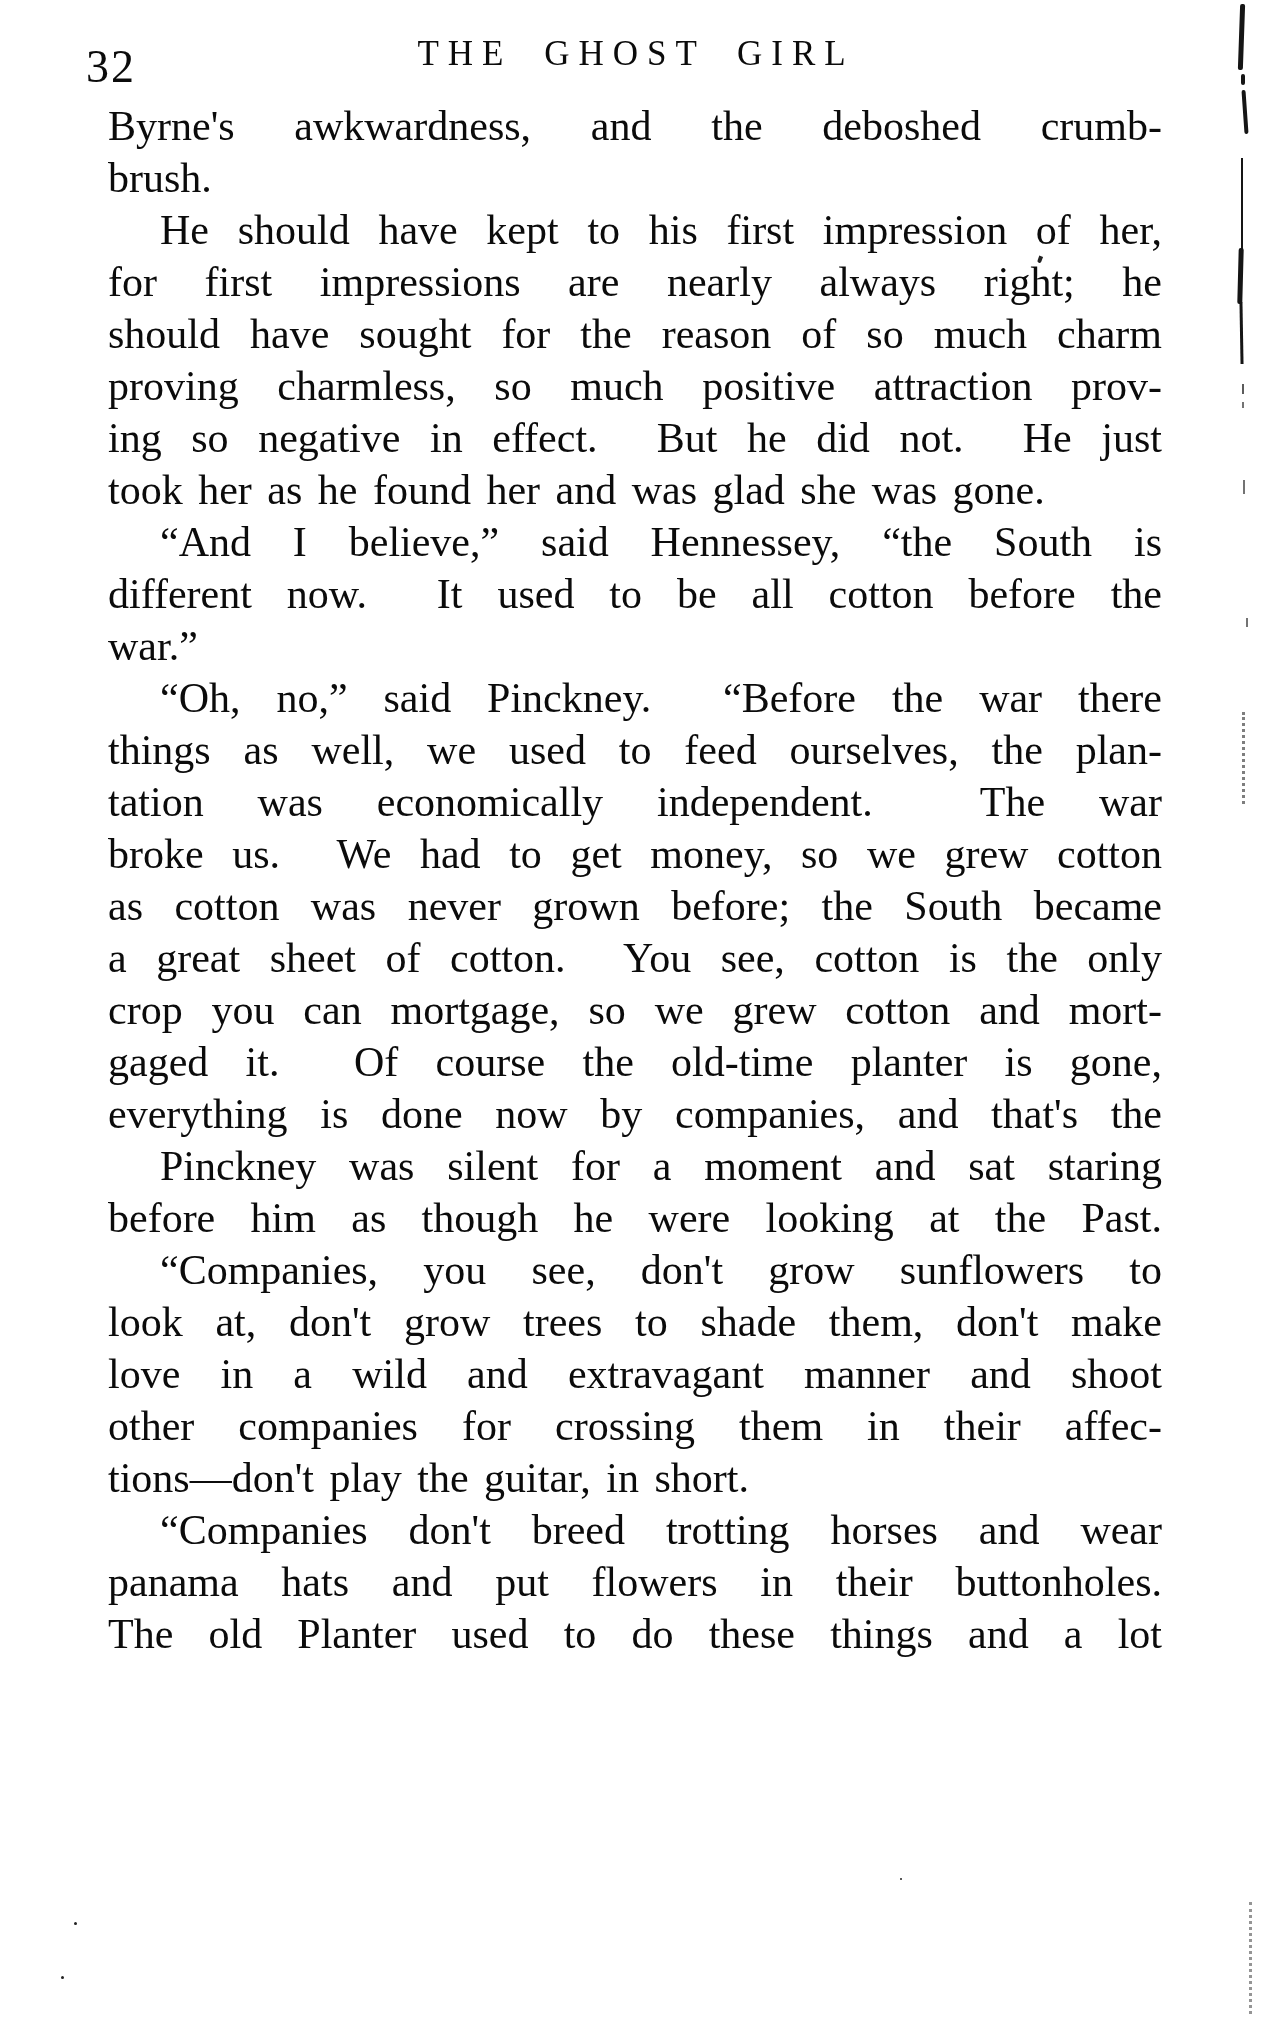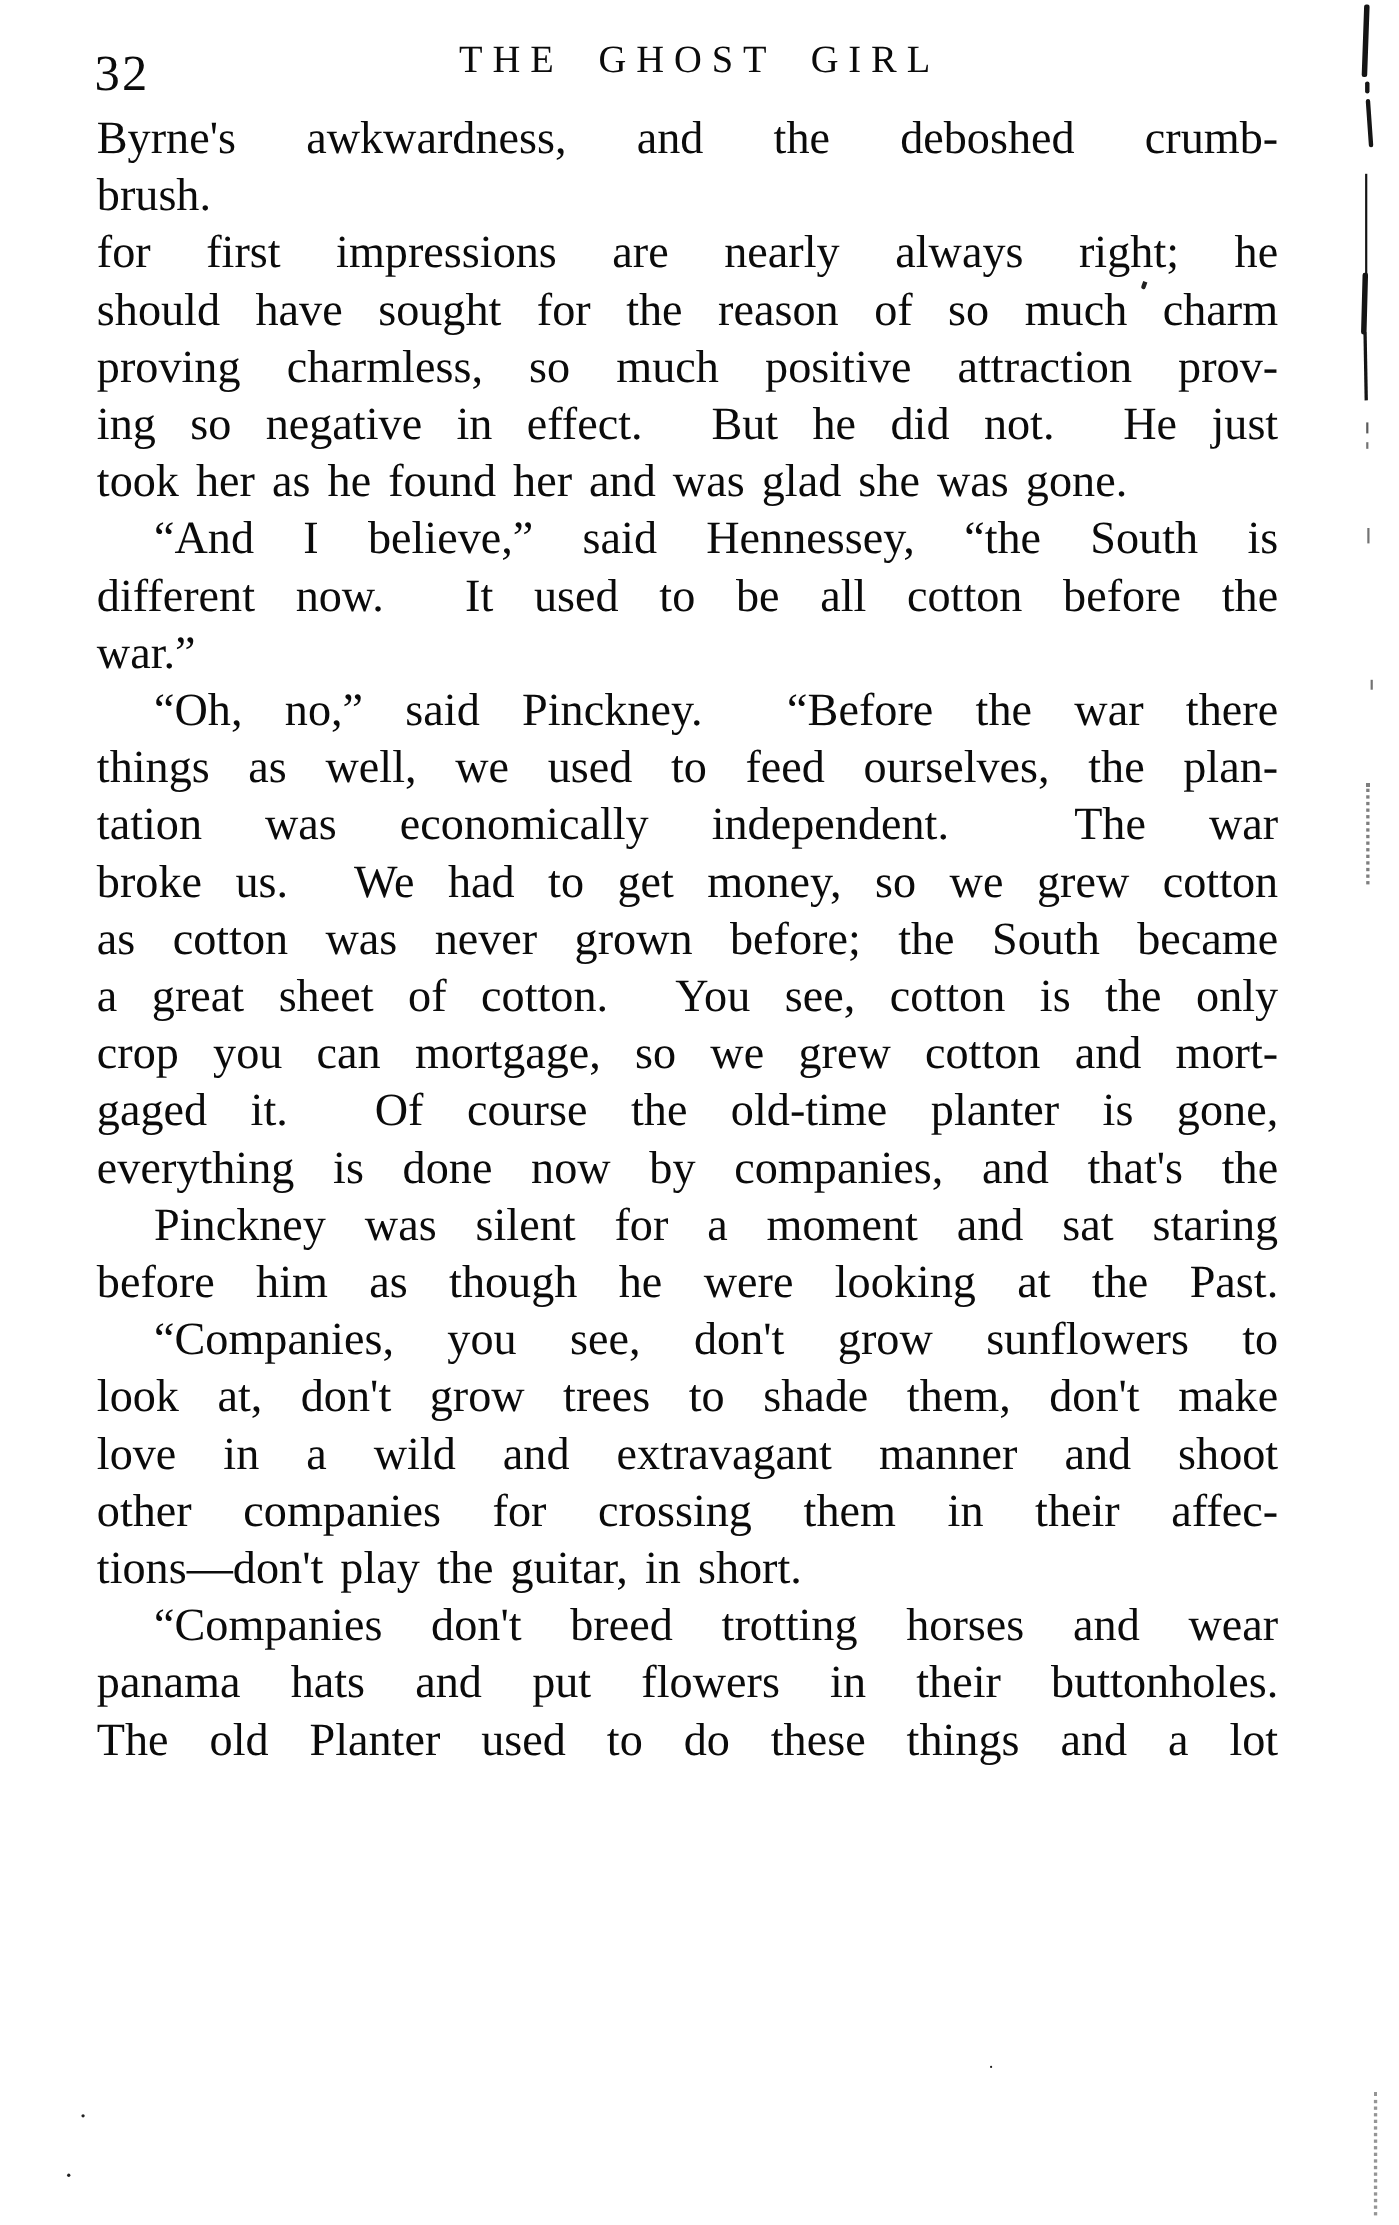--- a/index.html
+++ b/index.html
@@ -36,20 +36,21 @@
     top: 100px;
     width: 1074px;
   }
   .paragraph { margin: 0; padding: 0; }
   .line {
     font-size: 42px;
     line-height: 52px;
     height: 52px;
     word-spacing: 5px;
     white-space: normal;
+    margin-left: 20px;
   }
   .jl {                       
     text-align: justify;
     text-align-last: justify;
   }
   .ll { text-align: left; }   
   .indent { text-indent: 52px; }
 
   
   .artifact { position: absolute; background: #151515; }
@@ -84,20 +85,21 @@
 <div class="header-title">THE GHOST GIRL</div>
 
 <div class="text-block">
 
   <div class="paragraph">
     <div class="line jl">Byrne's awkwardness, and the deboshed crumb-</div>
     <div class="line ll">brush.</div>
   </div>
 
   <div class="paragraph">
+    <div class="line jl indent">He should have kept to his first impression of her,</div>
     <div class="line jl">for first impressions are nearly always right; he</div>
     <div class="line jl">should have sought for the reason of so much charm</div>
     <div class="line jl">proving charmless, so much positive attraction prov-</div>
     <div class="line jl">ing so negative in effect.&nbsp; But he did not.&nbsp; He just</div>
     <div class="line ll">took her as he found her and was glad she was gone.</div>
   </div>
 
   <div class="paragraph">
     <div class="line jl indent">“And I believe,” said Hennessey, “the South is</div>
     <div class="line jl">different now.&nbsp; It used to be all cotton before the</div>

